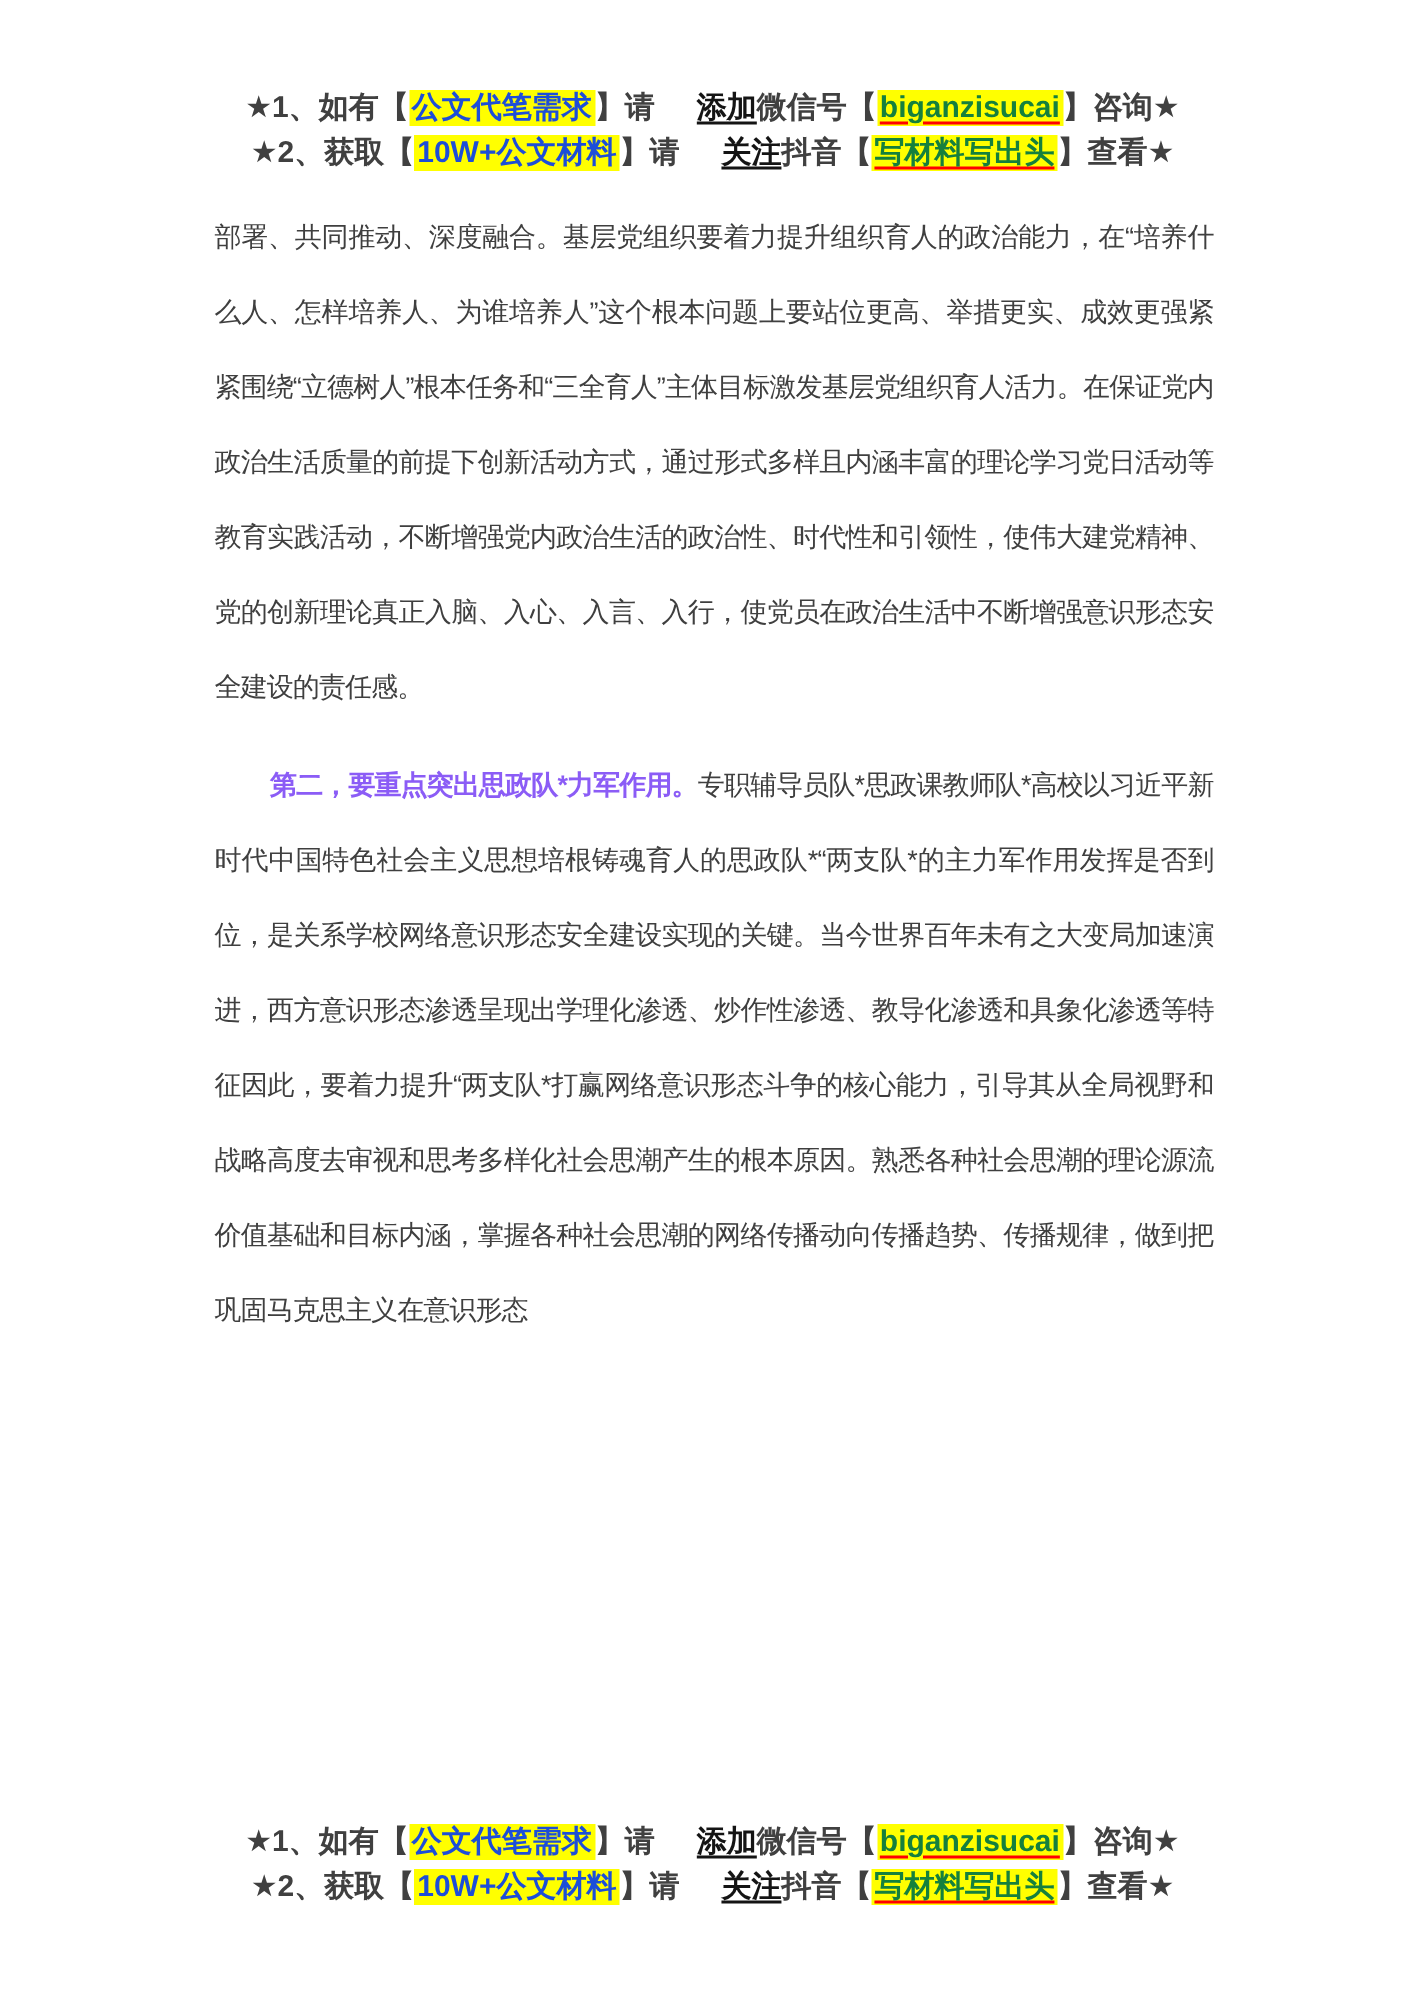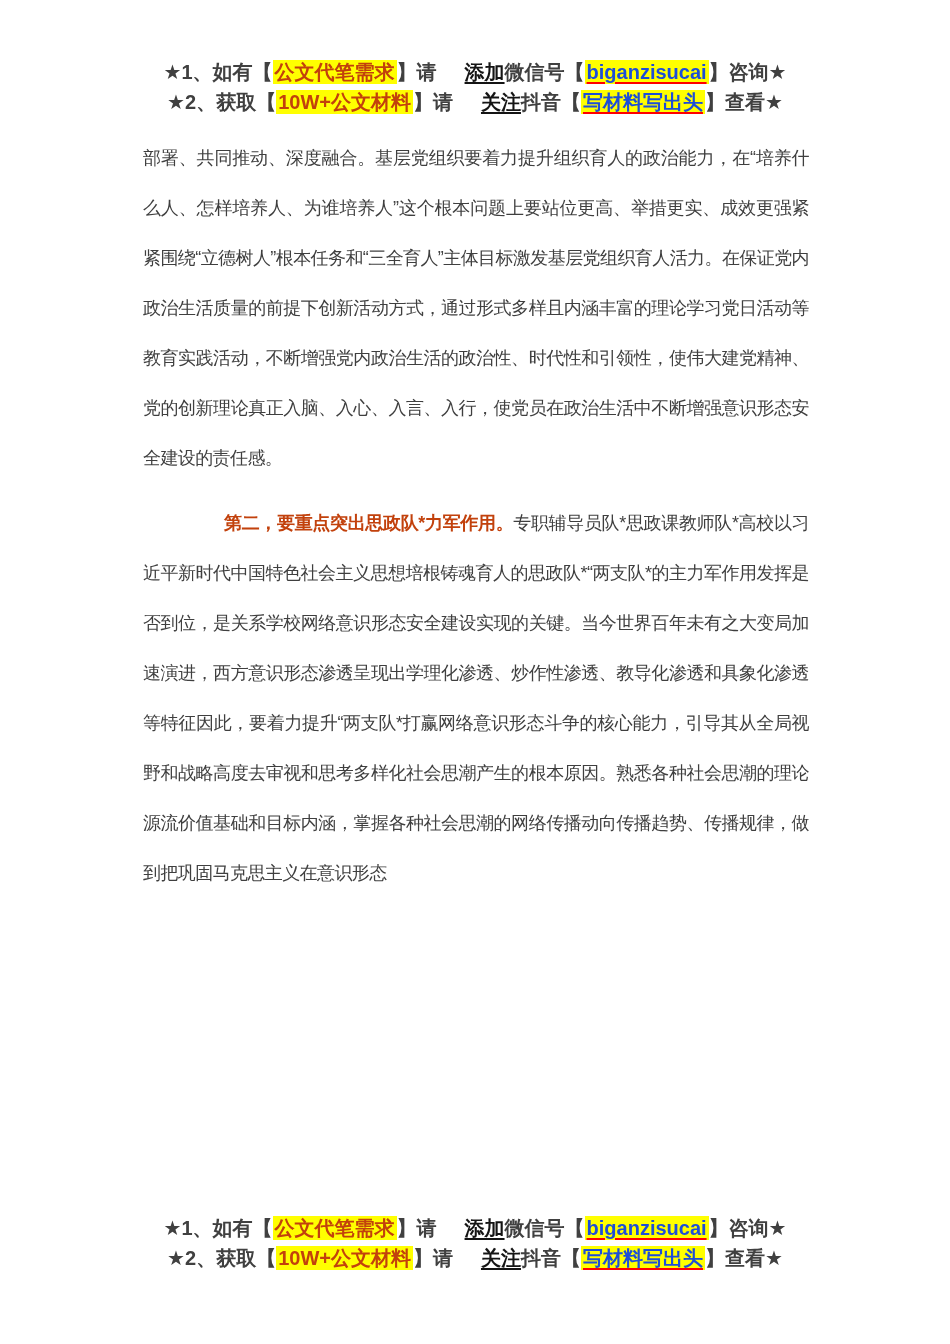--- a/index.html
+++ b/index.html
@@ -33,26 +33,26 @@
   }
   .seg-plain { color: #404040; }
   .seg-u {
     color: #141414;
     text-decoration: underline;
     text-underline-offset: 3px;
     margin-left: 28px;
   }
   .seg-hl {
     background: #ffff00;
-    color: #c2410c;
+    color: #1d4ed8;
     padding: 1px 2px;
   }
   .seg-hl-u {
     background: #ffff00;
-    color: #1d4ed8;
+    color: #15803d;
     padding: 1px 2px;
     text-decoration: underline;
     text-decoration-color: #ff0000;
     text-underline-offset: 3px;
   }
   
   .doc-body {
     width: 666px;
     margin-left: 143px;
     margin-top: 16px;
@@ -64,22 +64,21 @@
     color: #3f3f3f;
     text-align: justify;
     margin: 0;
   }
   .para-2 {
     margin-top: 15px;
     text-indent: 37px;
   }
   .para-lead {
     font-weight: bold;
-    color: #c2410c;
-    margin-left: 44px;
+    color: #8b5cf6;
   }
 </style>
 </head>
 <body>
 
 <div class="page">
 
   <div class="notice notice-top">
     <div>
       <span class="seg-plain">★1、如有【</span><span class="seg-hl">公文代笔需求</span><span class="seg-plain">】请</span><span class="seg-u">添加</span><span class="seg-plain">微信号【</span><span class="seg-hl-u">biganzisucai</span><span class="seg-plain">】咨询★</span>

